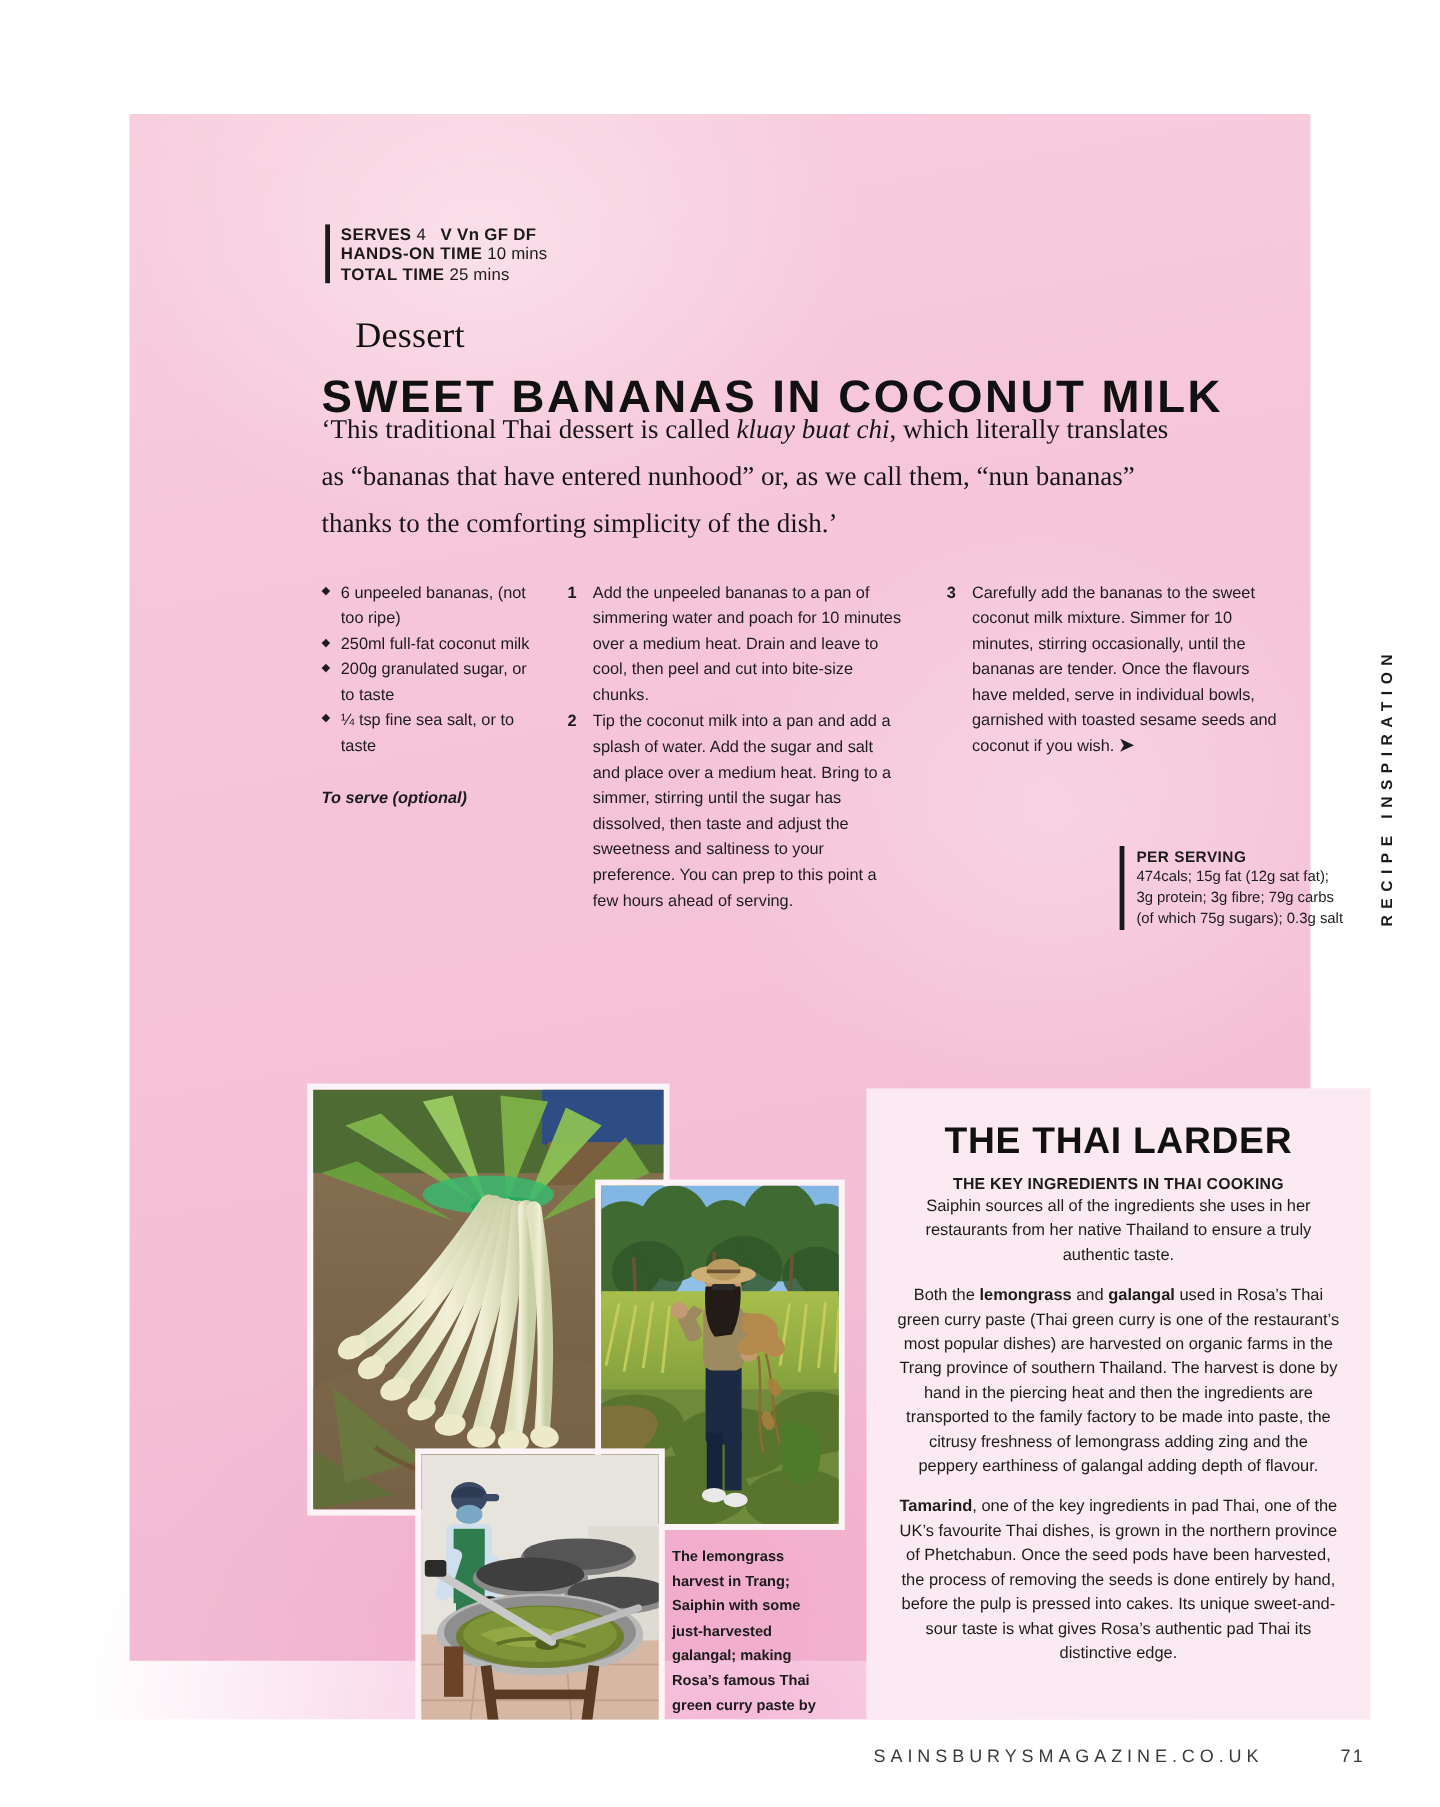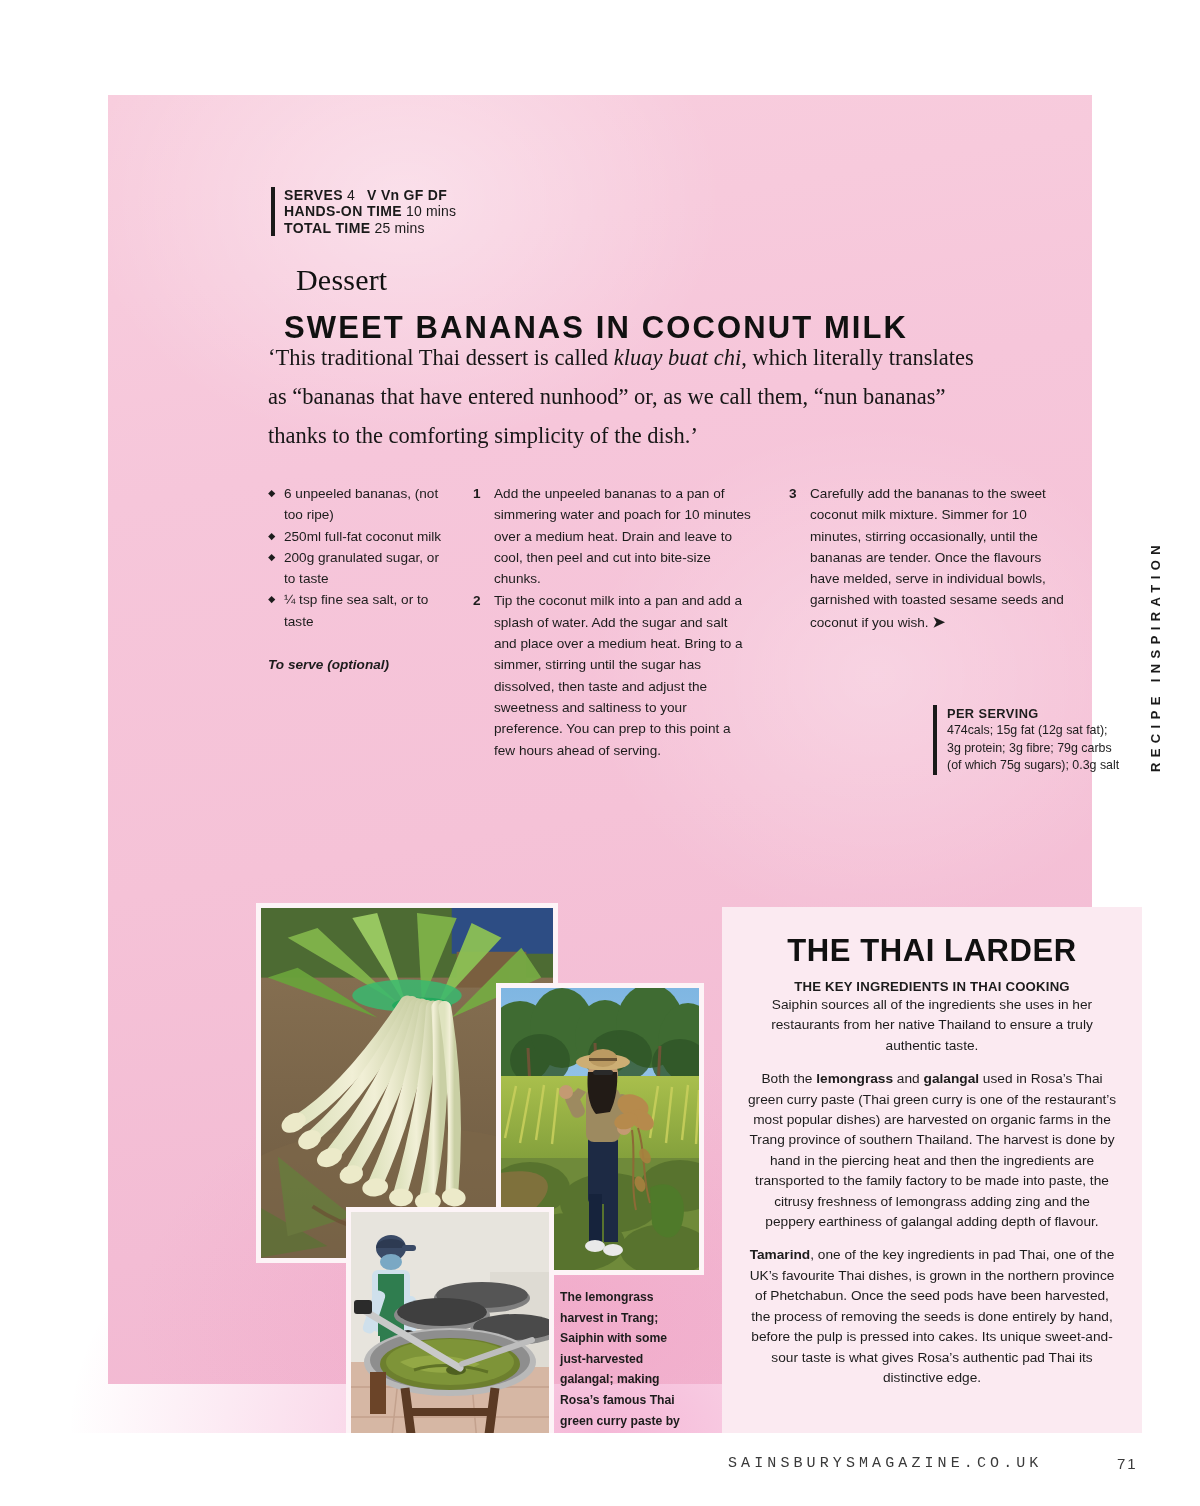--- a/index.html
+++ b/index.html
@@ -50,22 +50,22 @@
   }
   #meta .lbl{font-weight:bold;letter-spacing:.4px;}
   #meta .tags{font-weight:bold;letter-spacing:.3px;}
 
   
   #kicker{
     position:absolute;left:160px;top:168px;
     font-family:"Liberation Serif",serif;font-size:30px;color:#111;letter-spacing:.2px;margin-left:28px;
   }
   #title{
-    position:absolute;left:176px;top:199px;
-    font-size:31px;font-weight:bold;color:#111;letter-spacing:2.1px;white-space:nowrap;margin-top:16px;
+    position:absolute;left:160px;top:199px;
+    font-size:38px;font-weight:bold;color:#111;letter-spacing:2.1px;white-space:nowrap;margin-top:16px;
   }
   
   #standfirst{
     position:absolute;left:160px;top:243px;width:720px;
     font-family:"Liberation Serif",serif;font-size:22.5px;line-height:39px;color:#161616;
   }
   #standfirst i{font-style:italic;text-align:right;}
 
   
   #cols{position:absolute;left:160px;top:388px;width:830px;}
@@ -129,21 +129,21 @@
 
   
   #siderail{
     position:absolute;left:1148px;top:540px;
     writing-mode:vertical-rl;transform:rotate(180deg);
     font-size:13px;font-weight:bold;letter-spacing:5.4px;color:#1a1a1a;
   }
   
   #footer{position:absolute;left:0;top:1455px;width:1200px;height:30px;}
   #footer .url{
-    position:absolute;left:728px;top:0;font-size:15px;letter-spacing:4.1px;color:#3a3a3a;font-family:Liberation Mono, monospace;
+    position:absolute;left:728px;top:0;font-size:15px;letter-spacing:4.1px;color:#3a3a3a;
   }
   #footer .pg{
     position:absolute;left:1117px;top:0;font-size:15px;letter-spacing:2px;color:#3a3a3a;
   }
 </style>
 </head>
 <body>
 
 <div id="page">
   <div id="inner">

